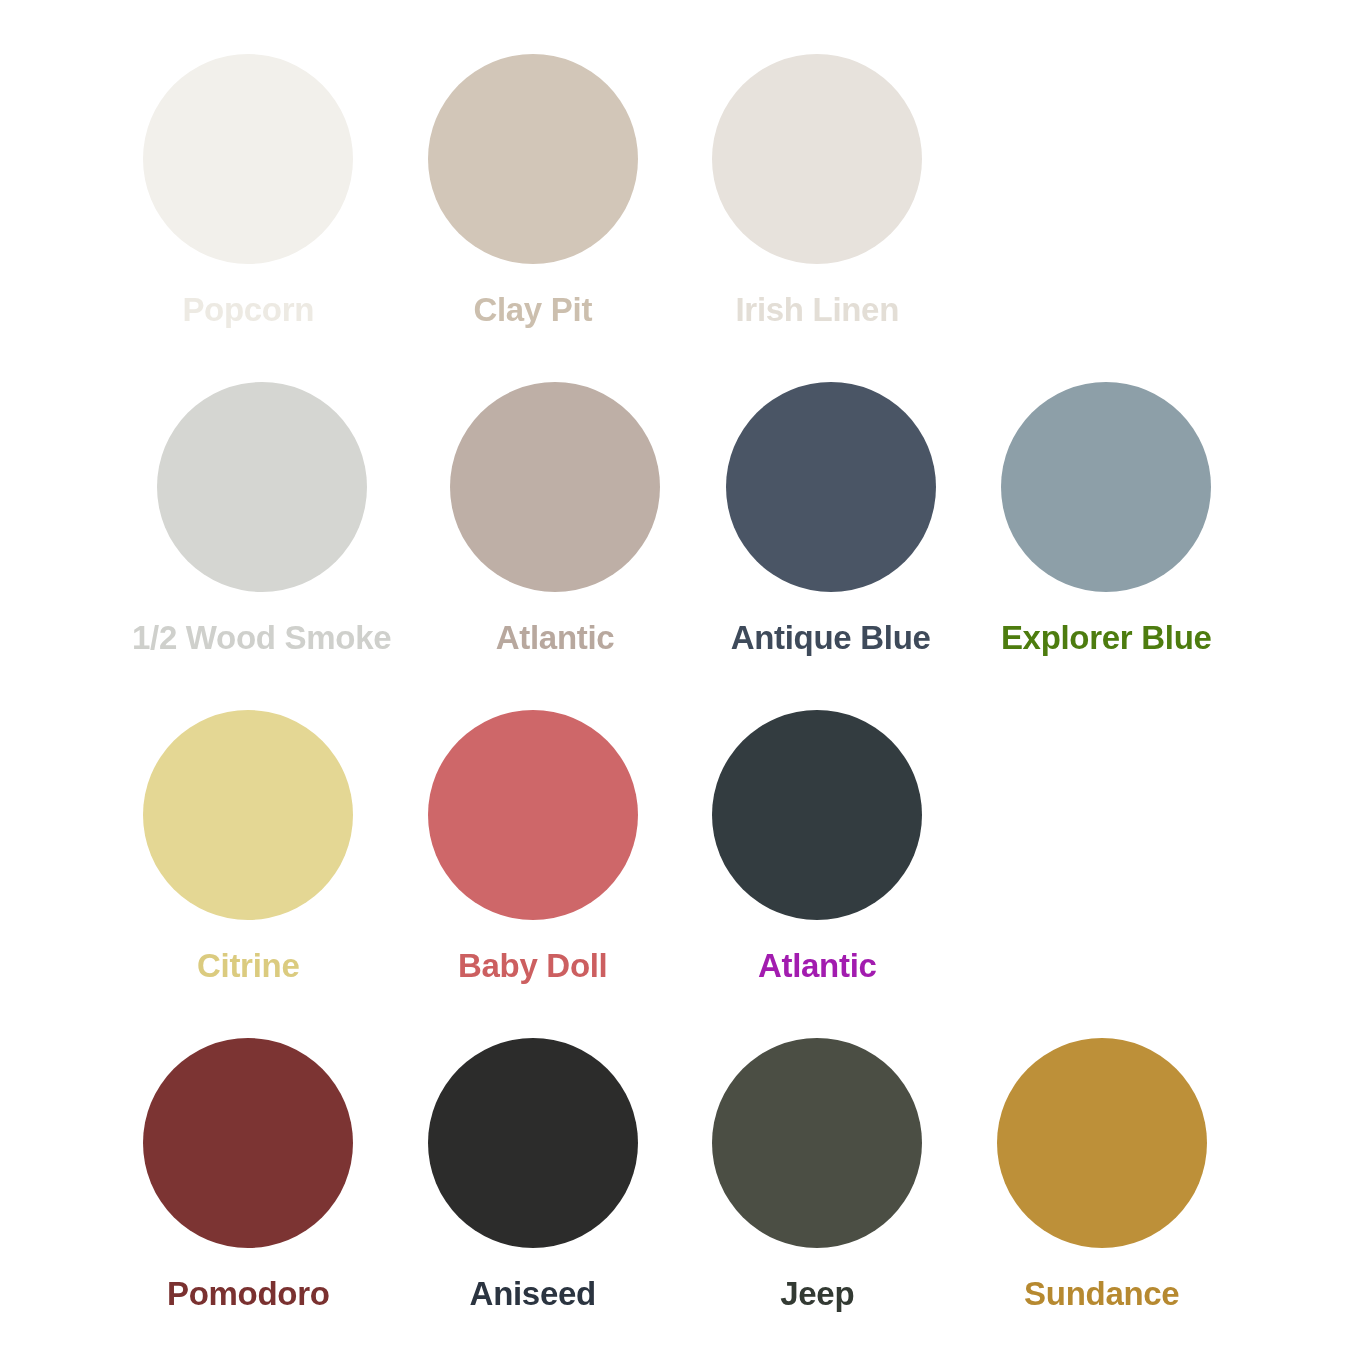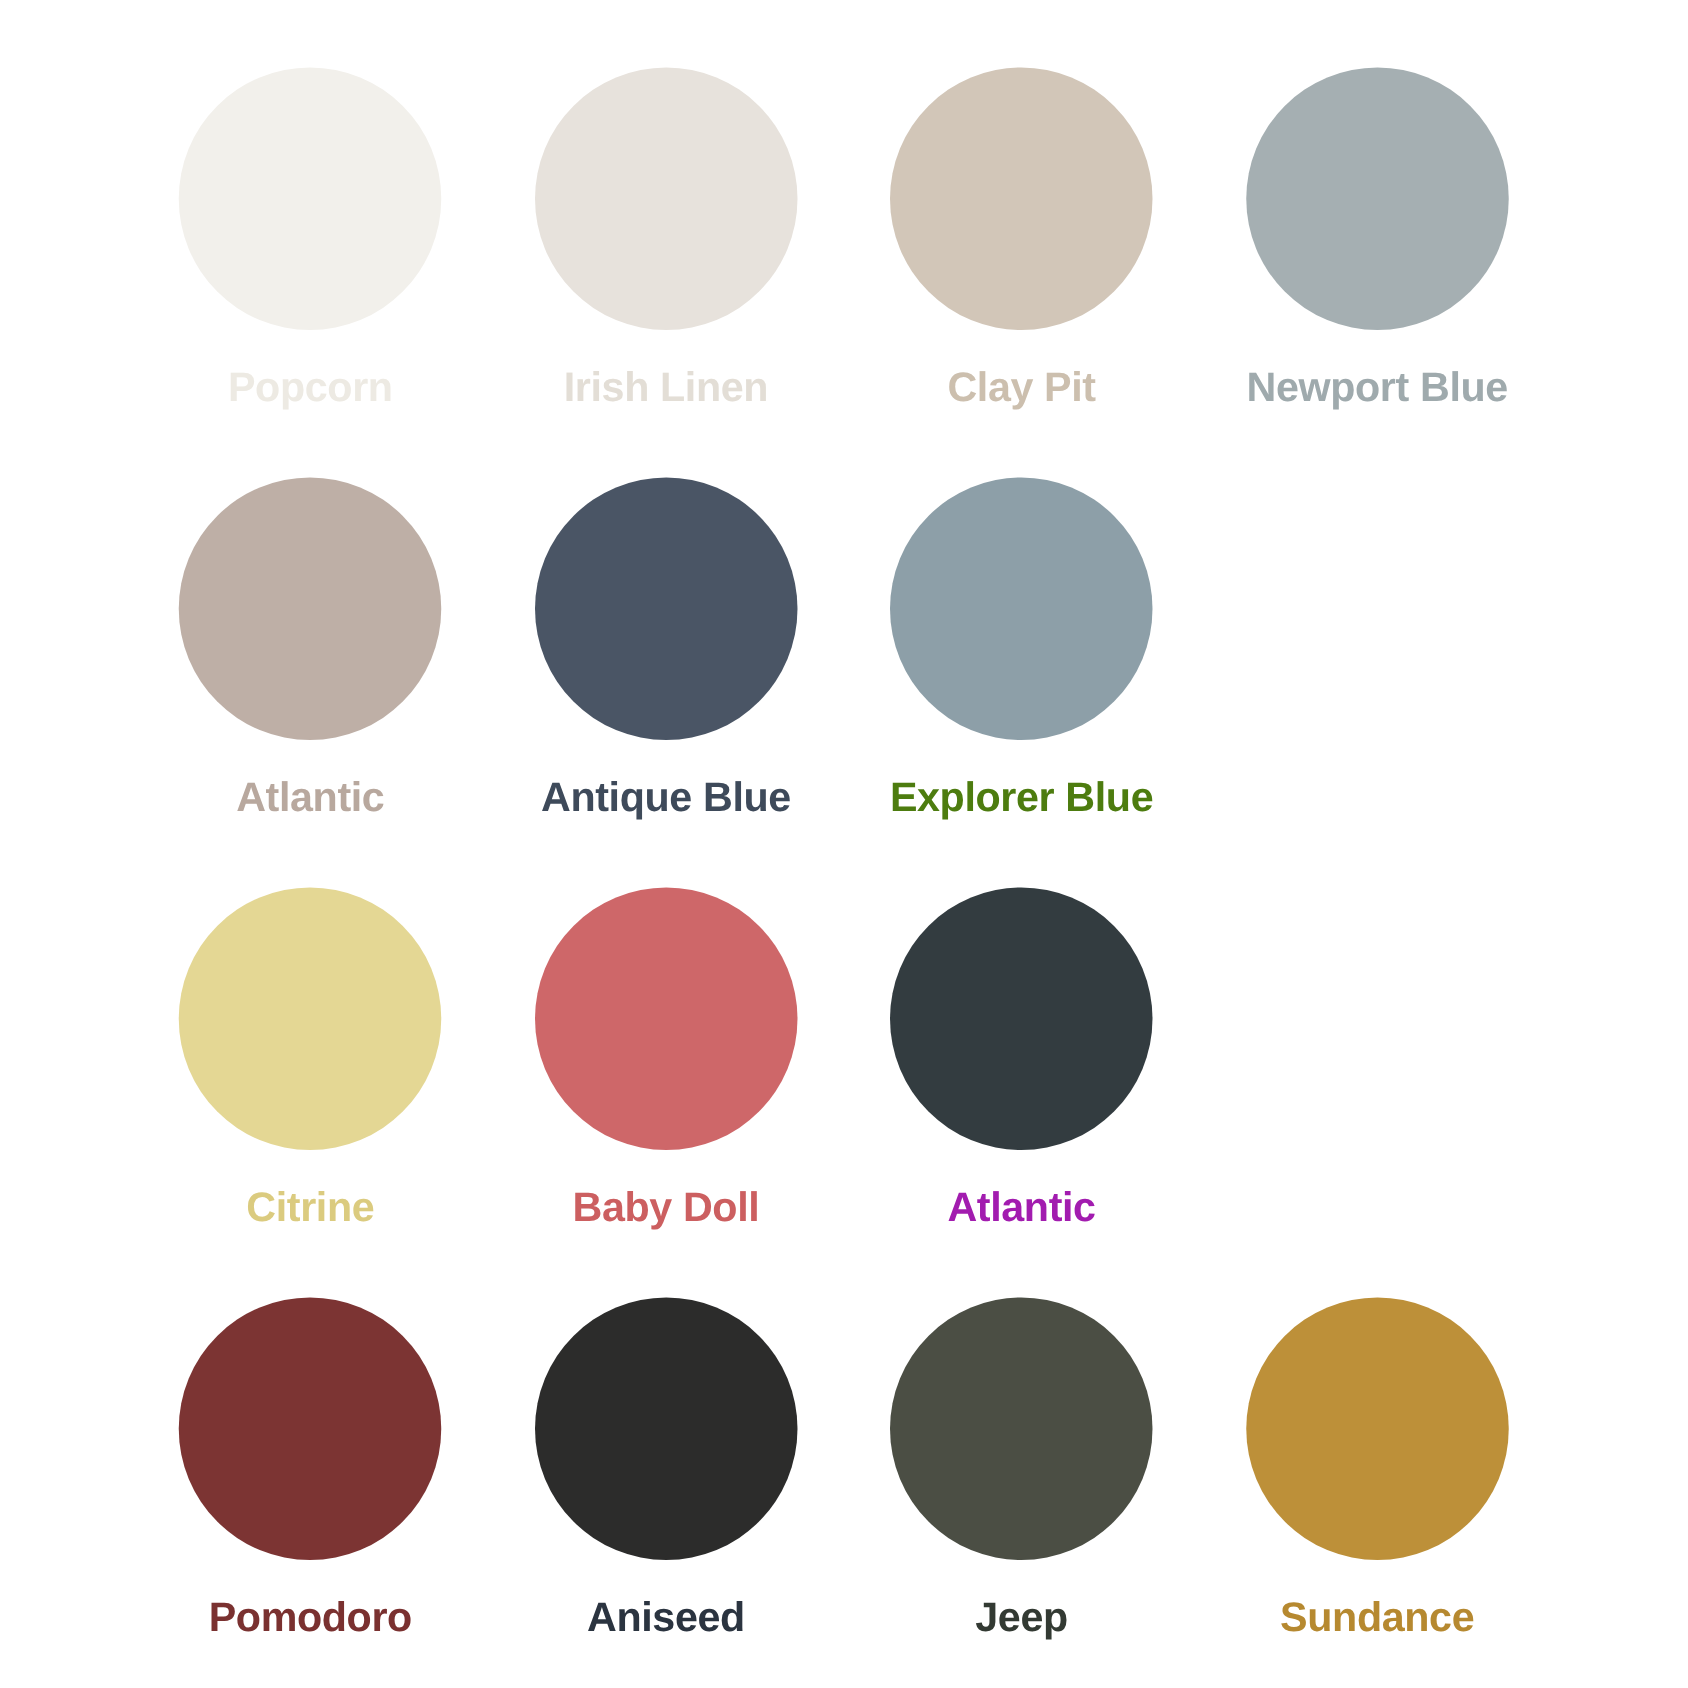--- a/index.html
+++ b/index.html
@@ -61,34 +61,34 @@
 <body style="background-color: rgb(255, 255, 255);">
 
 <div id="palette-sheet">
 
   <div class="swatch-row">
     <div class="swatch-cell">
       <div class="swatch-dot" style="background-color: rgb(242, 240, 235);"></div>
       <div class="swatch-label" style="color: rgb(237, 234, 227);">Popcorn</div>
     </div>
     <div class="swatch-cell">
-      <div class="swatch-dot" style="background-color: rgb(231, 226, 220);"></div>
-      <div class="swatch-label" style="color: rgb(227, 222, 214);">Irish Linen</div>
-    </div>
-    <div class="swatch-cell">
       <div class="swatch-dot" style="background-color: rgb(210, 198, 184);"></div>
       <div class="swatch-label" style="color: rgb(204, 191, 174);">Clay Pit</div>
     </div>
     <div class="swatch-cell">
-      <div class="swatch-dot" style="background-color: rgb(165, 175, 178);"></div>
-      <div class="swatch-label" style="color: rgb(159, 170, 173);">Newport Blue</div>
+      <div class="swatch-dot" style="background-color: rgb(231, 226, 220);"></div>
+      <div class="swatch-label" style="color: rgb(227, 222, 214);">Irish Linen</div>
     </div>
   </div>
 
   <div class="swatch-row">
+    <div class="swatch-cell">
+      <div class="swatch-dot" style="background-color: rgb(213, 214, 210);"></div>
+      <div class="swatch-label" style="color: rgb(207, 208, 204);">1/2 Wood Smoke</div>
+    </div>
     <div class="swatch-cell">
       <div class="swatch-dot" style="background-color: rgb(190, 175, 166);"></div>
       <div class="swatch-label" style="color: rgb(184, 168, 158);">Atlantic</div>
     </div>
     <div class="swatch-cell">
       <div class="swatch-dot" style="background-color: rgb(74, 85, 101);"></div>
       <div class="swatch-label" style="color: rgb(62, 74, 90); text-align: center;">Antique Blue</div>
     </div>
     <div class="swatch-cell">
       <div class="swatch-dot" style="background-color: rgb(141, 159, 168);"></div>

